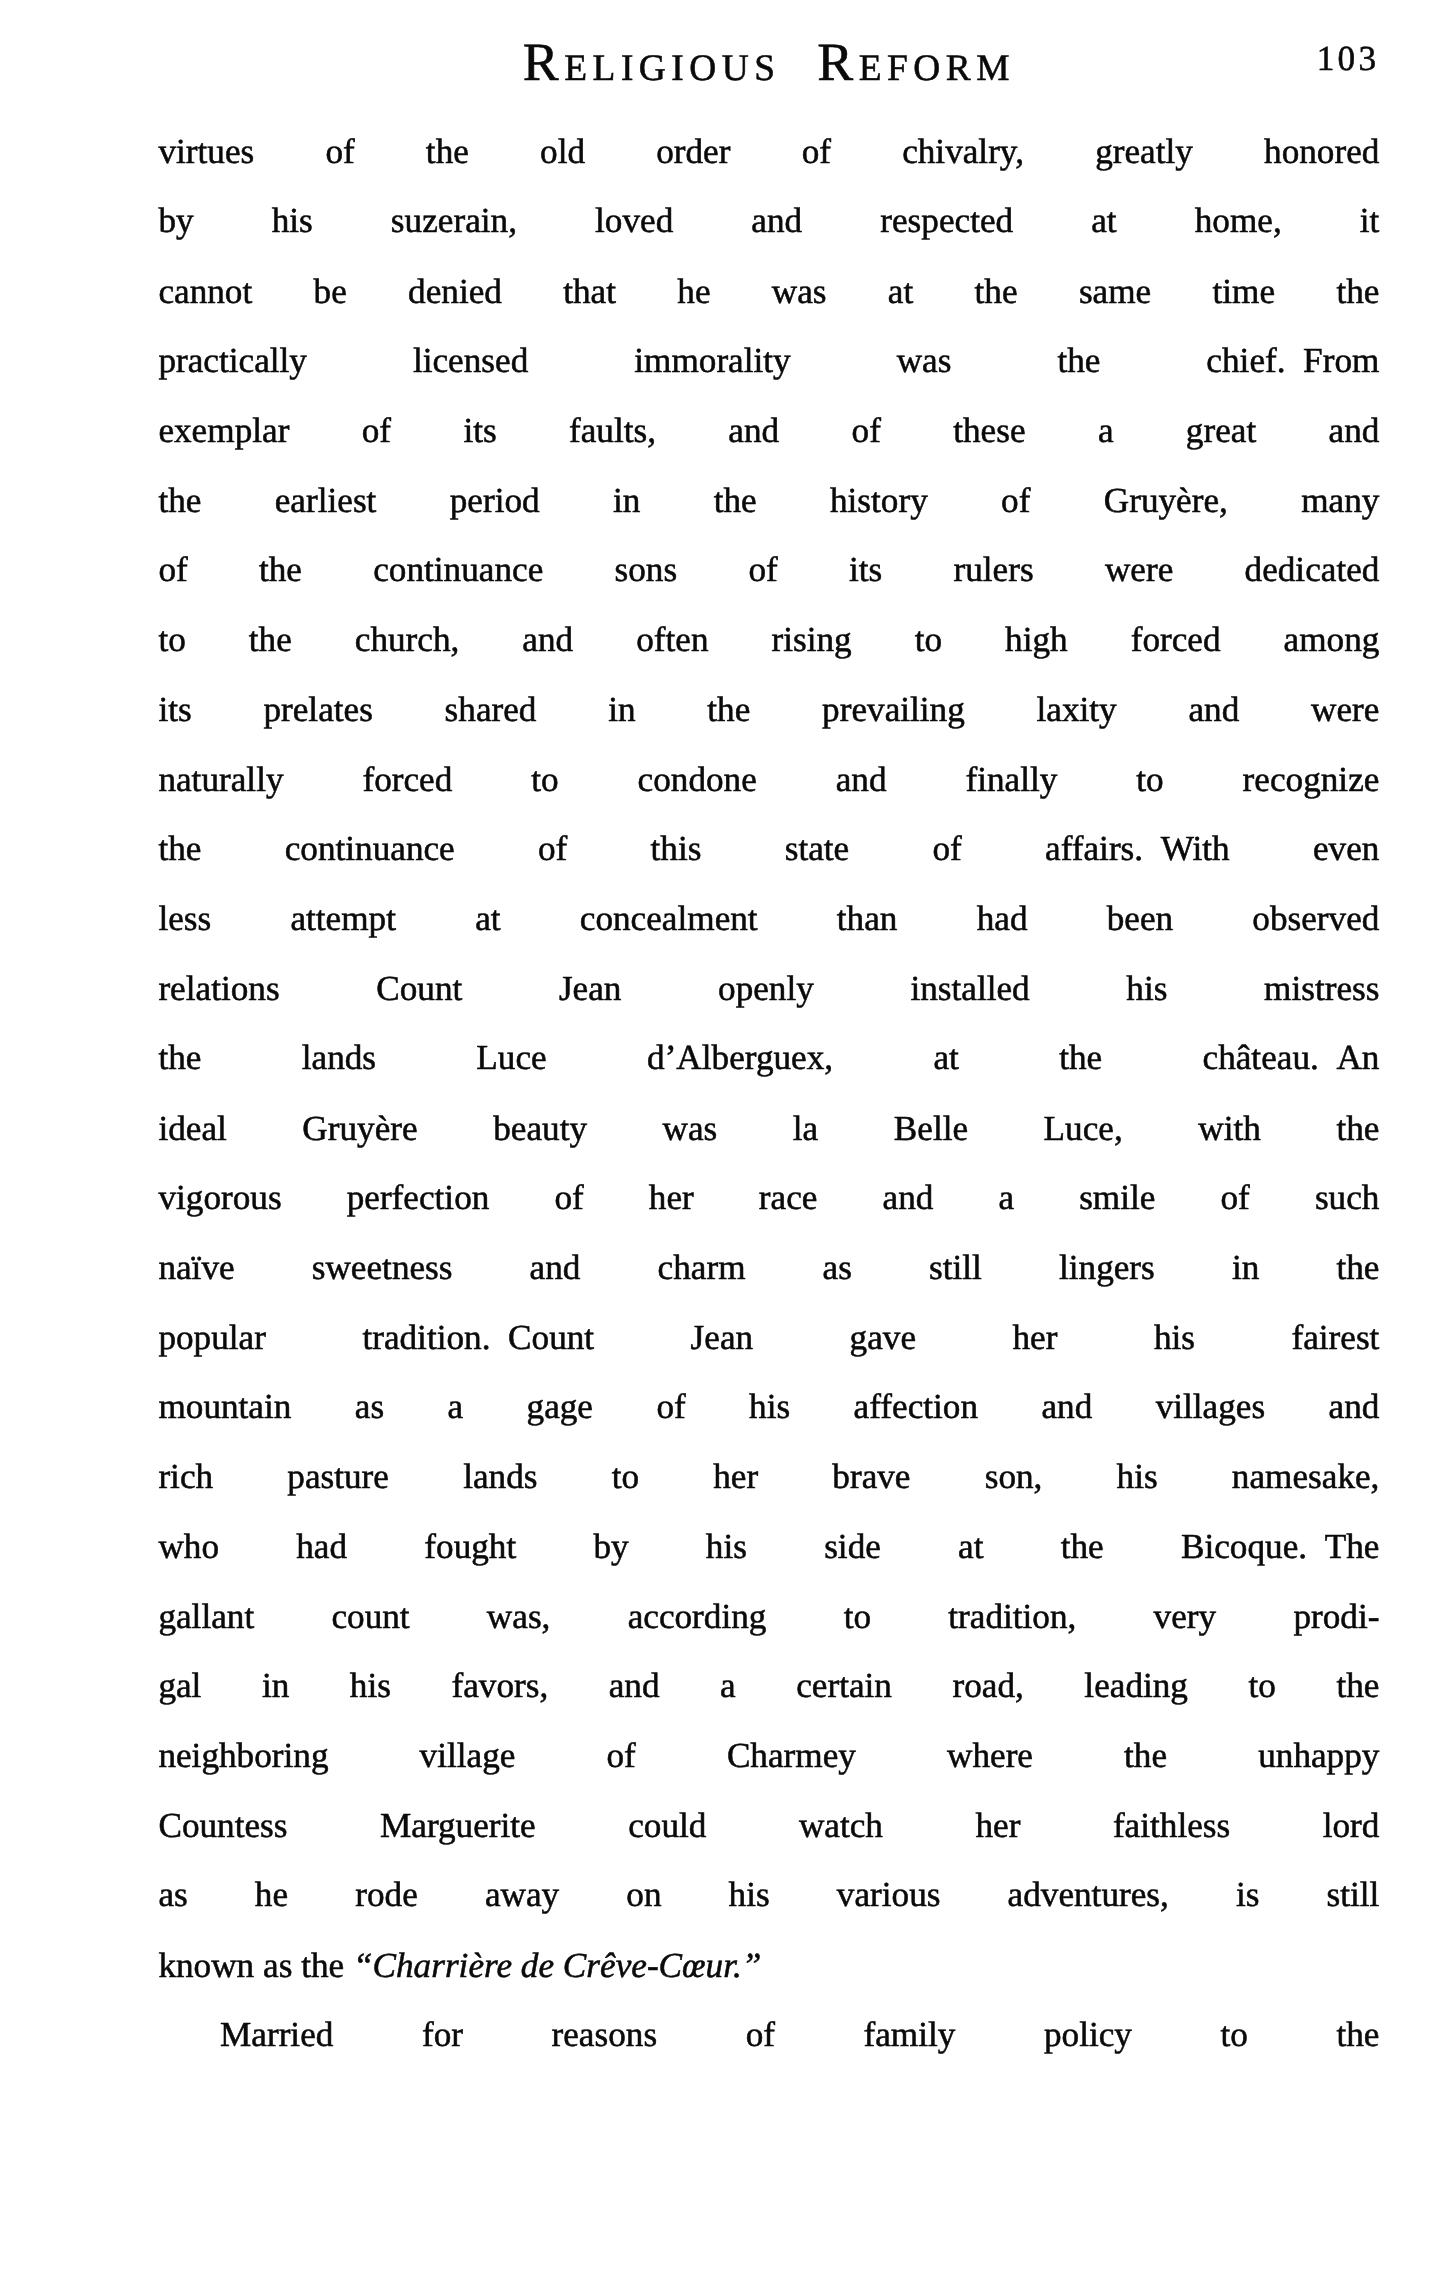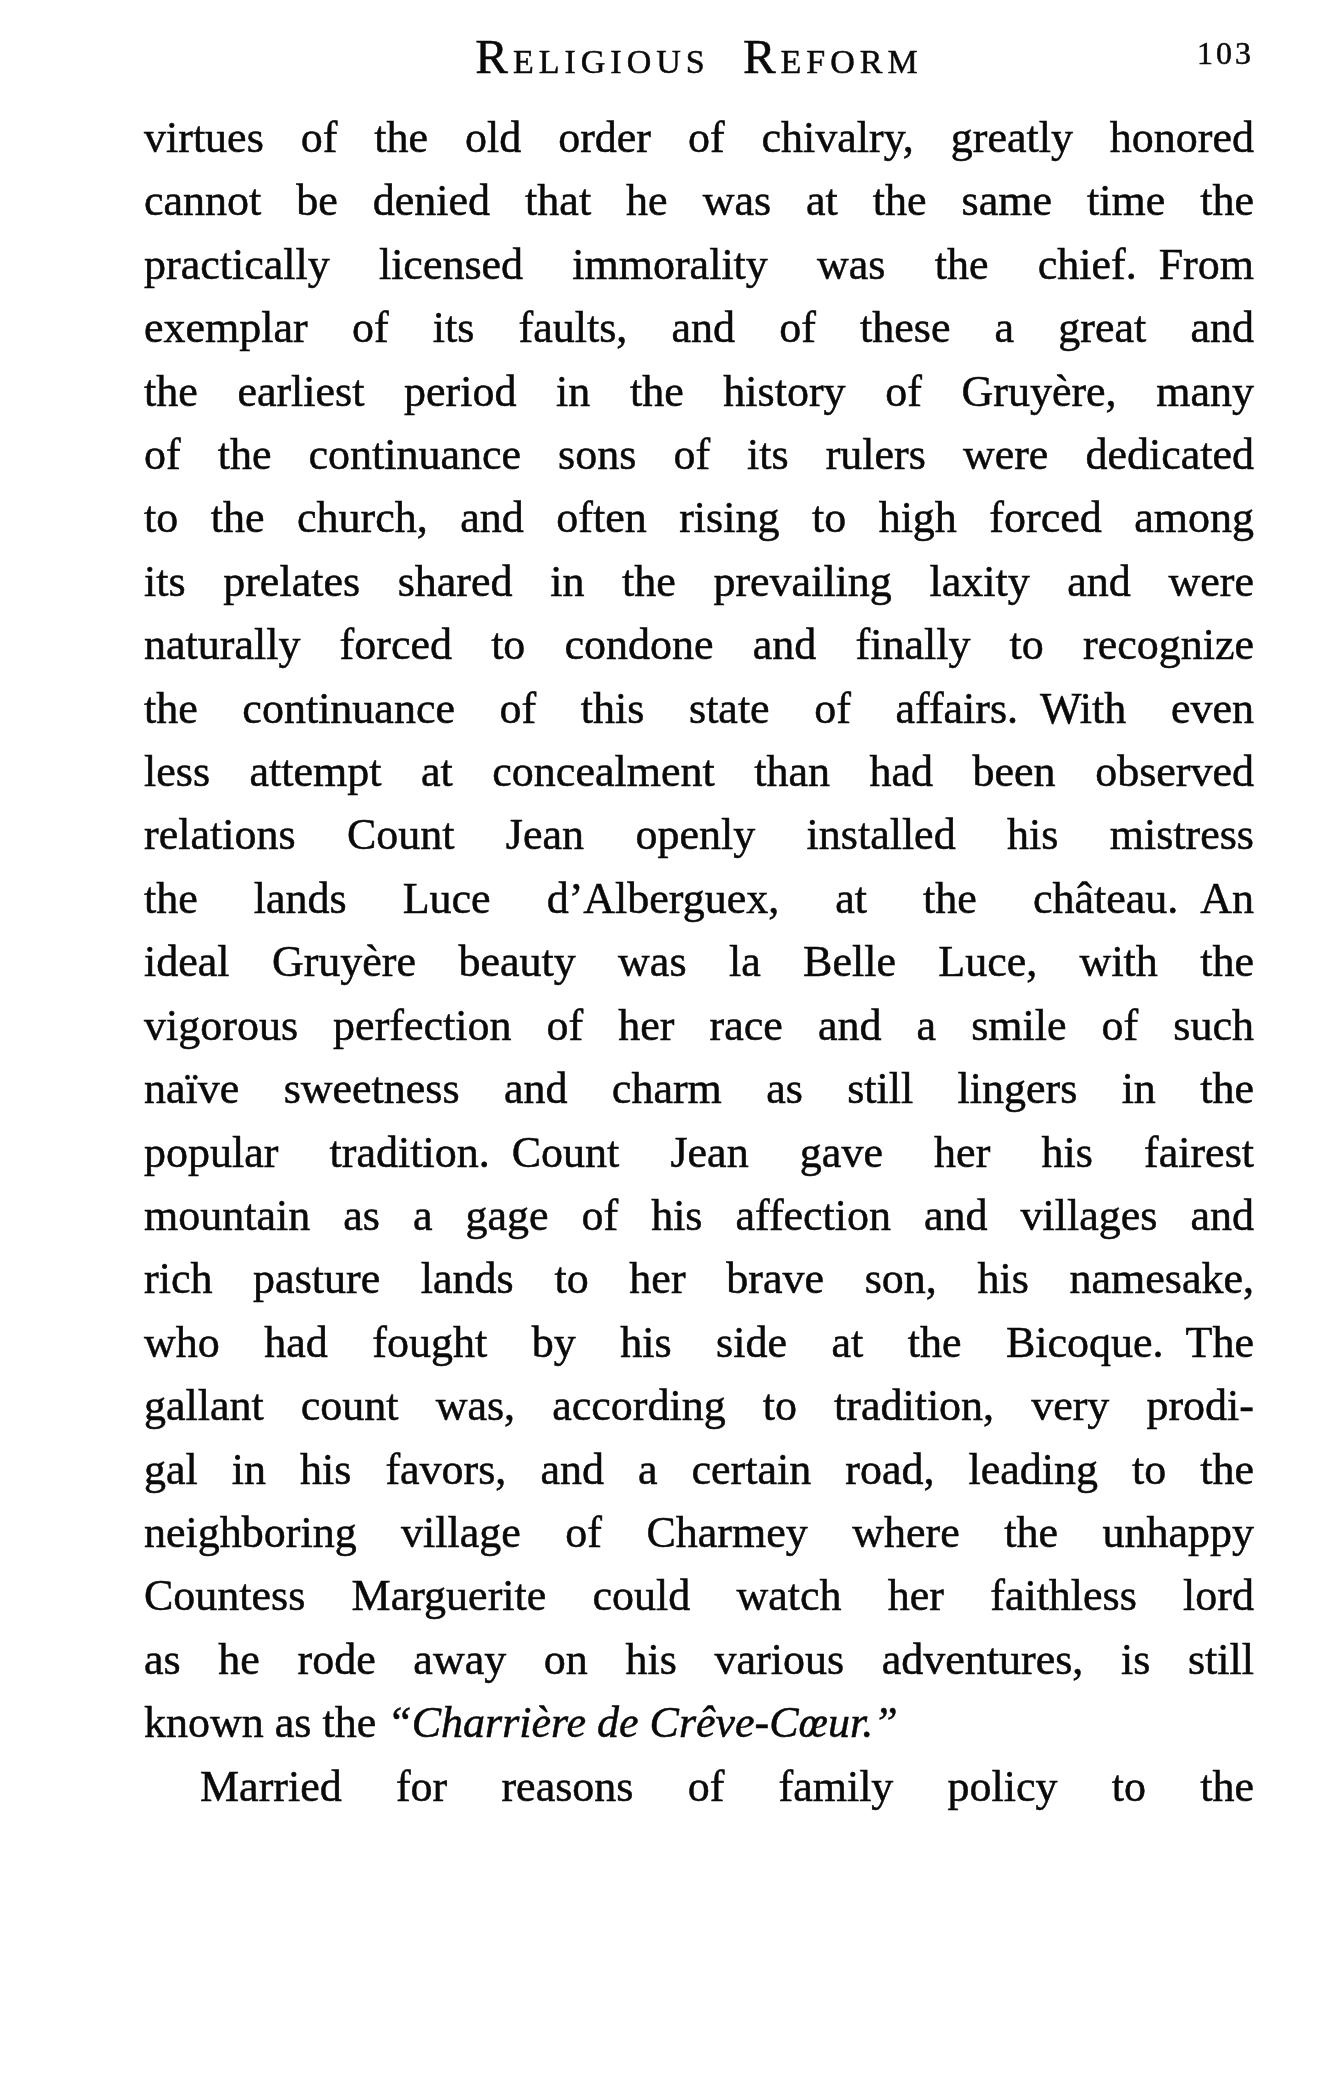--- a/index.html
+++ b/index.html
@@ -36,21 +36,21 @@
     top: 7px;
     font-size: 32px;
     letter-spacing: 3px;
     font-feature-settings: "onum" 1;
   }
   .text-block {
     position: absolute;
     top: 106px;
     left: 104px;
     width: 1110px;
-    font-size: 44px;
+    font-size: 32px;
     line-height: 63.4px;
   }
   .line {
     text-align: justify;
     text-align-last: justify;
     white-space: normal;
   }
   .line.no-just {
     text-align-last: left;
   }
@@ -63,20 +63,21 @@
 <body>
 
 <div class="page">
   <div class="header">
     <span class="header-title">Religious Reform</span>
     <span class="page-number">103</span>
   </div>
   <div class="text-block">
       <div>
         <div class="line">virtues of the old order of chivalry, greatly honored</div>
+        <div class="line">by his suzerain, loved and respected at home, it</div>
         <div class="line">cannot be denied that he was at the same time the</div>
         <div class="line">practically licensed immorality was the chief. From</div>
         <div class="line">exemplar of its faults, and of these a great and</div>
         <div class="line">the earliest period in the history of Gruyère, many</div>
         <div class="line">of the continuance sons of its rulers were dedicated</div>
         <div class="line">to the church, and often rising to high forced among</div>
         <div class="line">its prelates shared in the prevailing laxity and were</div>
         <div class="line">naturally forced to condone and finally to recognize</div>
         <div class="line">the continuance of this state of affairs. With even</div>
         <div class="line">less attempt at concealment than had been observed</div>

